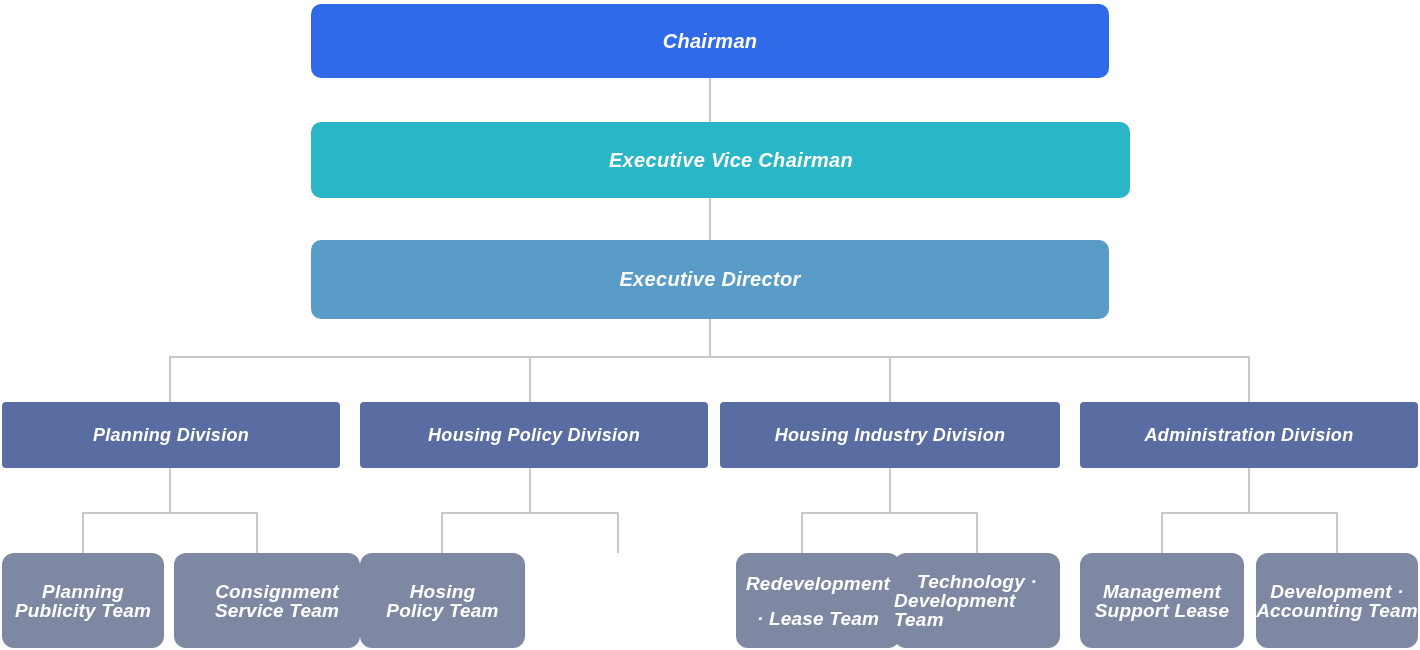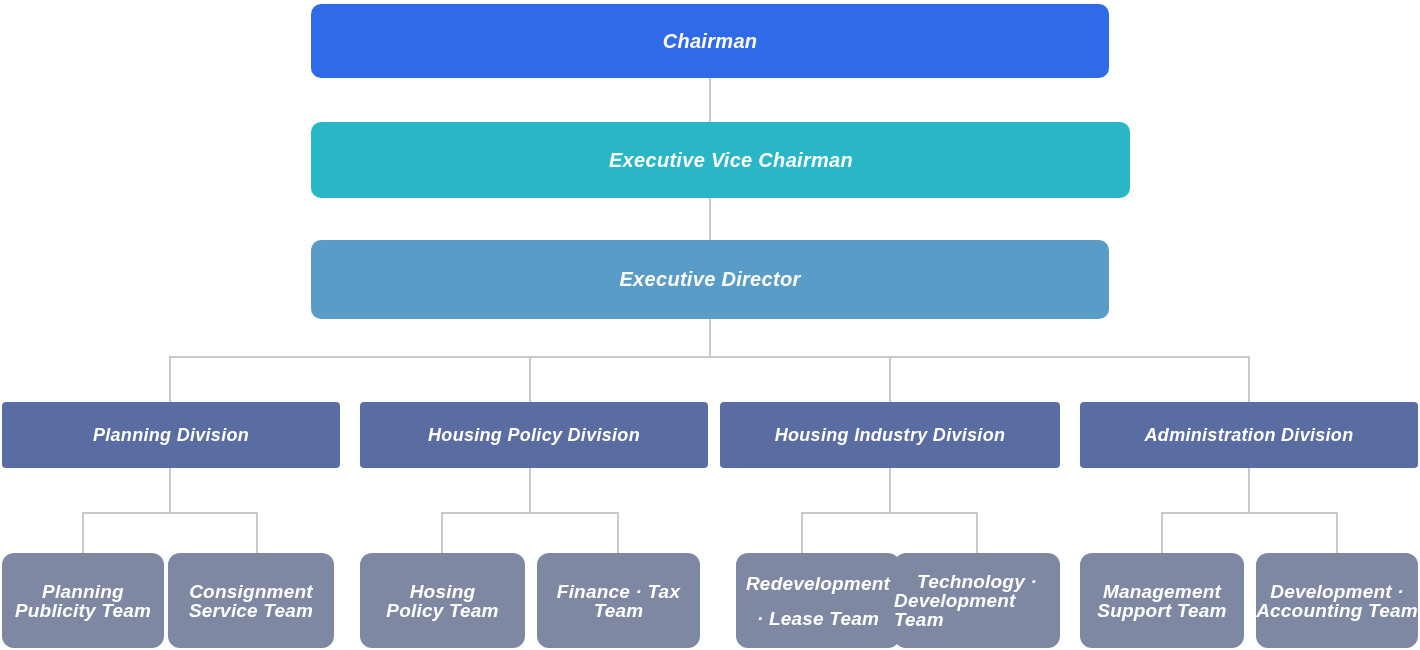--- a/index.html
+++ b/index.html
@@ -66,43 +66,39 @@
     <span>Housing Industry Division</span>
   </div>
   <div class="node division" style="left:1080px;width:338px;">
     <span>Administration Division</span>
   </div>
 
   <div class="node team" style="left:2px;width:162px;">
     <span>Planning</span>
     <span>Publicity Team</span>
   </div>
-  <div class="node team" style="left:168px;width:166px;">
+  <div class="node team" style="left:174px;width:166px;padding-left:20px;">
     <span>Consignment</span>
     <span>Service Team</span>
   </div>
   <div class="node team" style="left:360px;width:165px;">
     <span>Hosing</span>
     <span>Policy Team</span>
-  </div>
-  <div class="node team" style="left:537px;width:163px;">
-    <span>Finance · Tax</span>
-    <span>Team</span>
   </div>
   <div class="node team" style="left:736px;width:164px;gap:16px;">
     <span>Redevelopment</span>
     <span>· Lease Team</span>
   </div>
   <div class="node team" style="left:894px;width:166px;">
     <span>Technology ·</span>
     <span>Development Team</span>
   </div>
   <div class="node team" style="left:1080px;width:164px;">
     <span>Management</span>
-    <span>Support Team</span>
+    <span>Support Lease</span>
   </div>
   <div class="node team" style="left:1256px;width:162px;">
     <span>Development ·</span>
     <span>Accounting Team</span>
   </div>
 
   <div class="conn" style="left:709px;top:78px;width:2px;height:44px;"></div>
   <div class="conn" style="left:709px;top:198px;width:2px;height:42px;"></div>
   <div class="conn" style="left:709px;top:319px;width:2px;height:38px;"></div>
   <div class="conn" style="left:169px;top:356px;width:1081px;height:2px;"></div>

